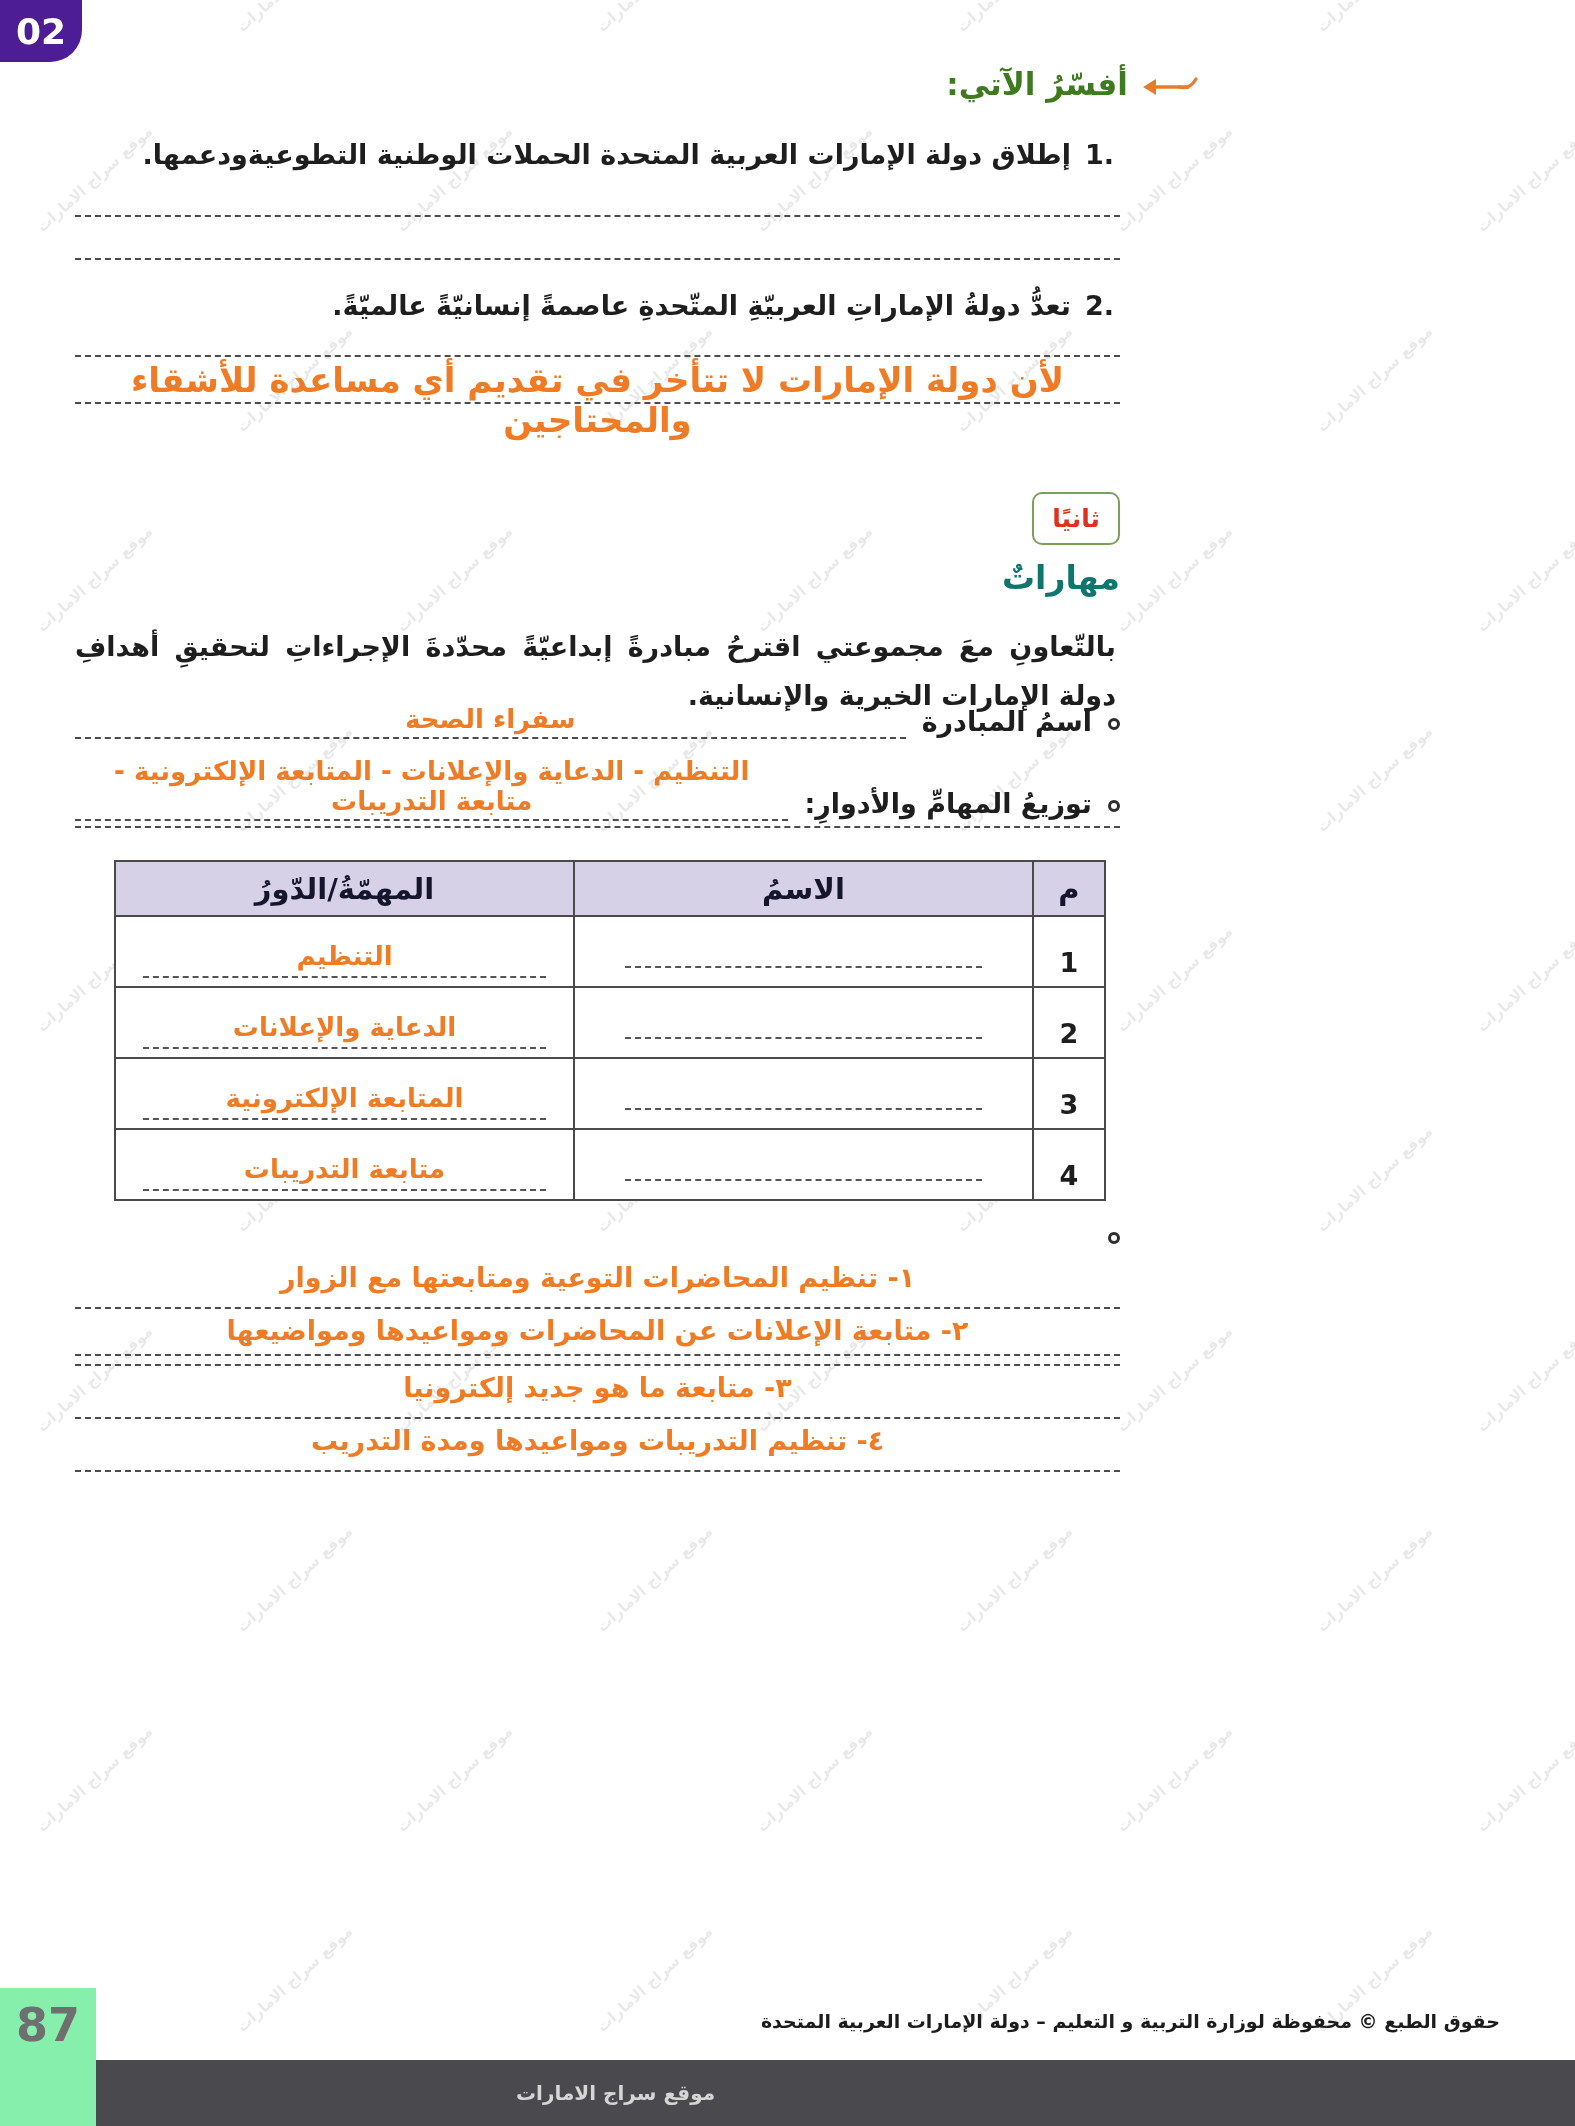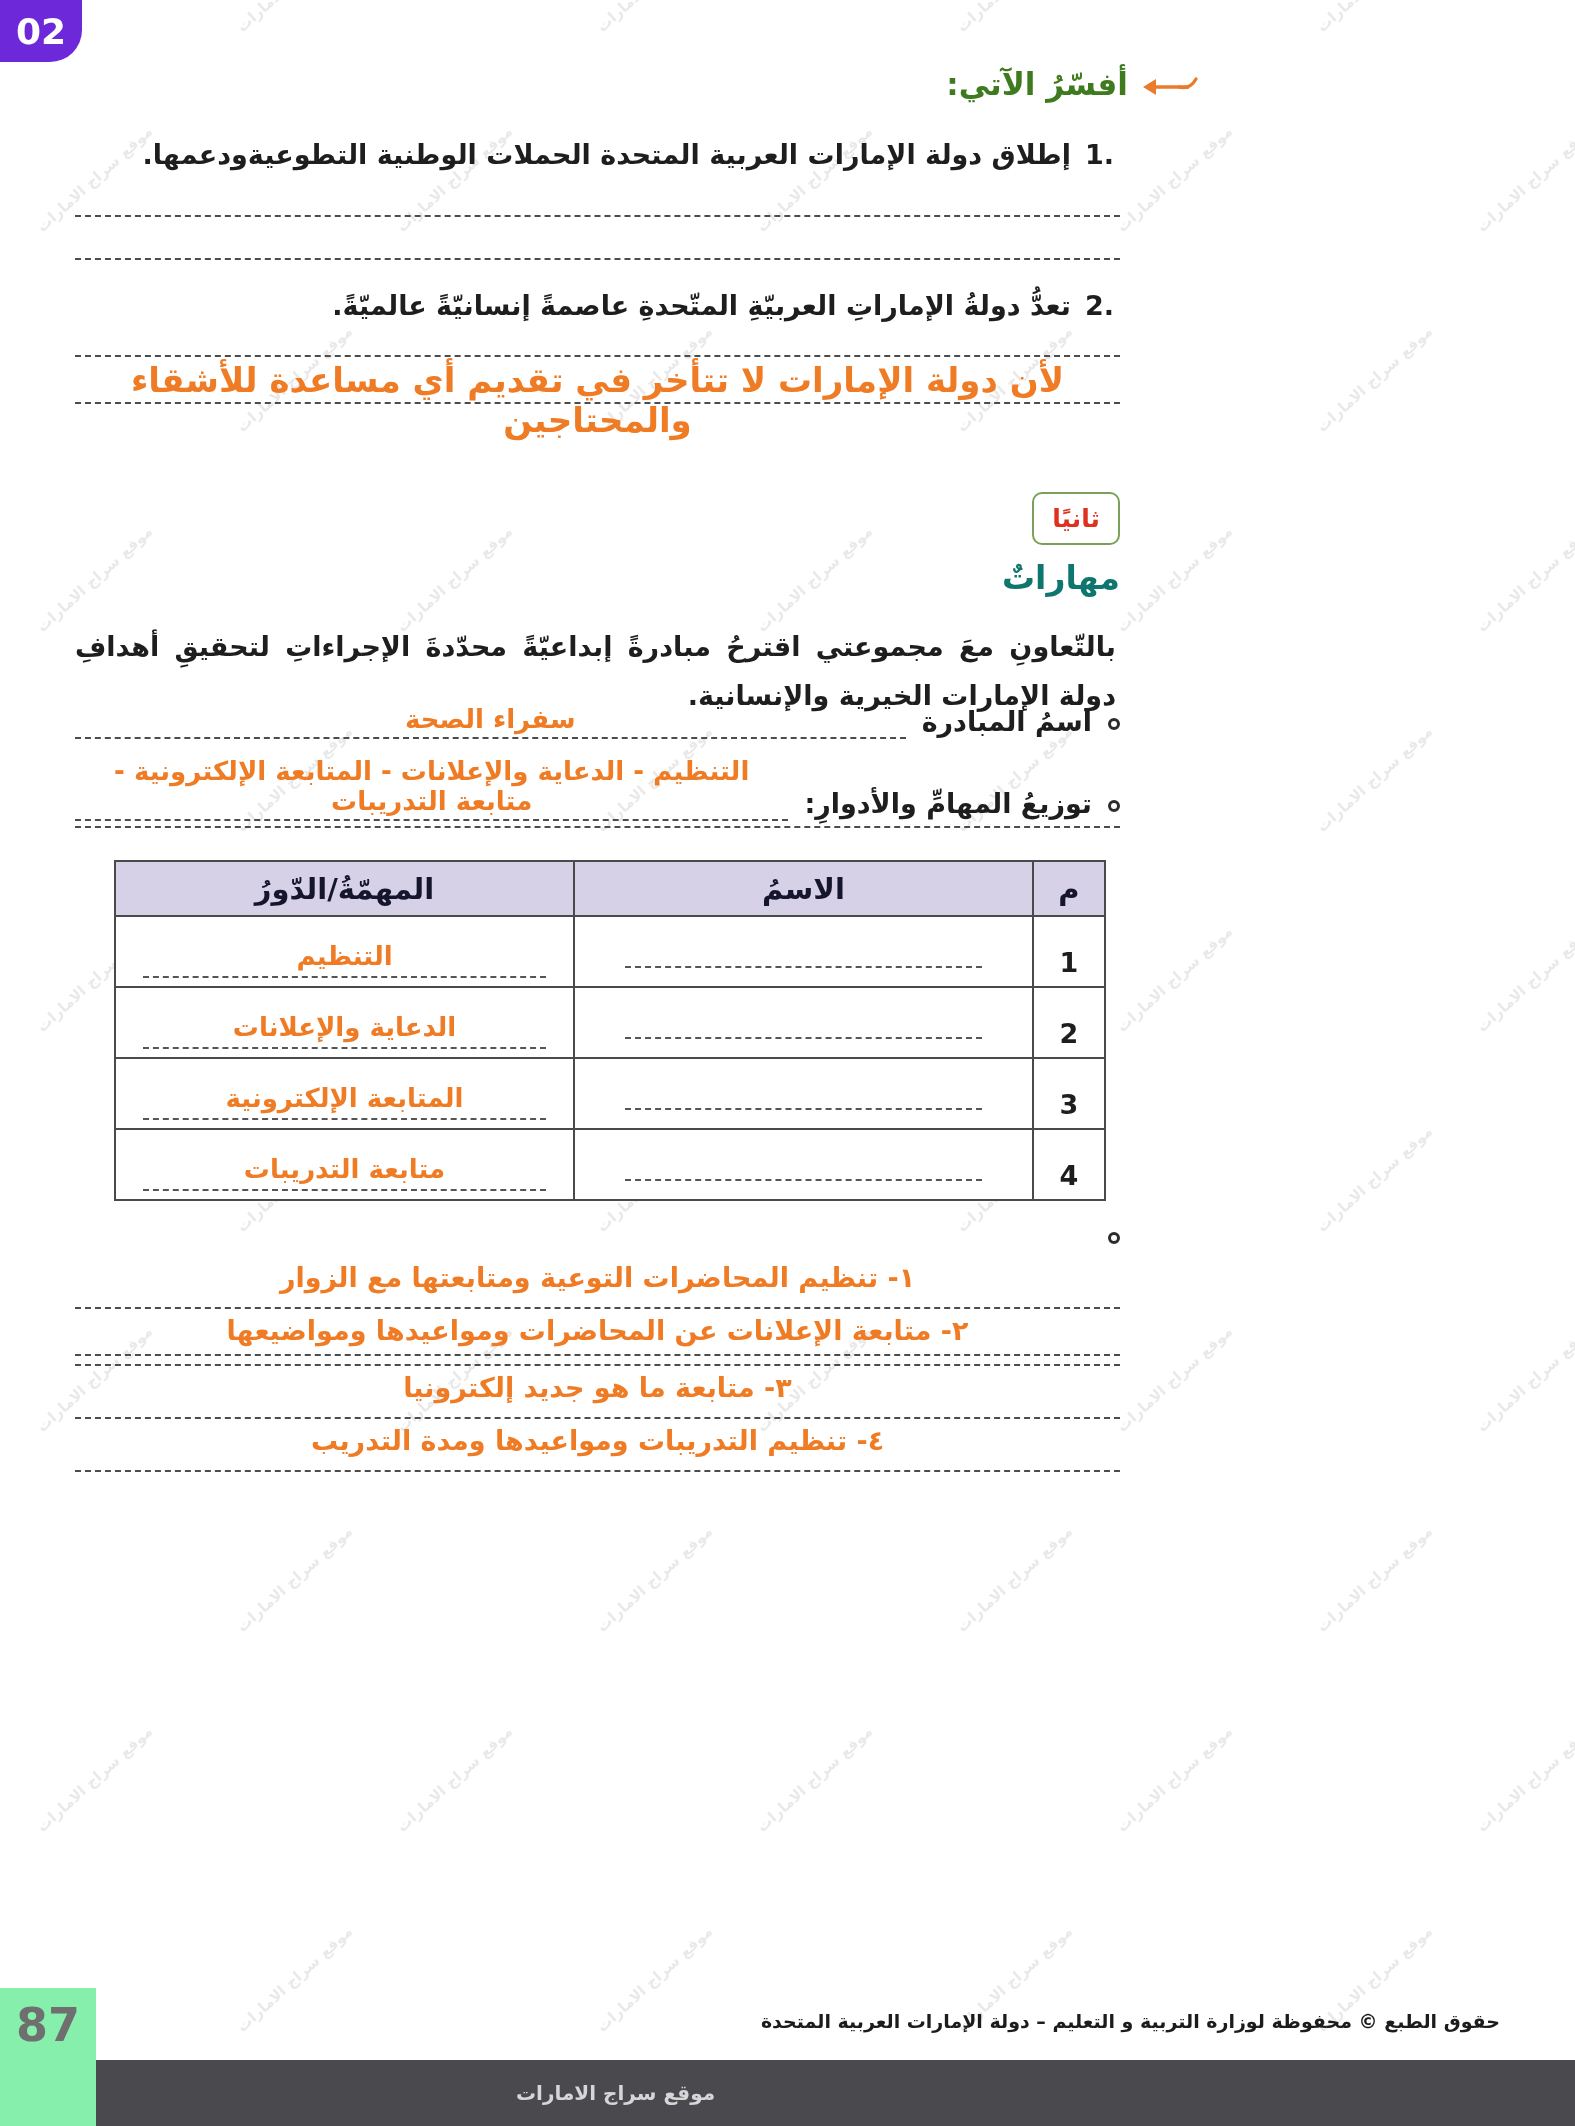--- a/index.html
+++ b/index.html
@@ -9,21 +9,21 @@
     position:relative; width:1575px; height:2126px; margin:0 auto;
     background:#ffffff; overflow:hidden; direction:rtl;
   }
   
   .wm-layer { position:absolute; inset:0; z-index:0; pointer-events:none; }
   .wm { position:absolute; transform:rotate(-42deg); color:rgba(110,110,110,0.15);
         font-size:15px; font-weight:600; white-space:nowrap; }
 
   
   .corner-badge { position:absolute; top:0; left:0; width:82px; height:62px;
-    background:#6d28d9; border-bottom-right-radius:32px;
+    background:#4c1d95; border-bottom-right-radius:32px;
     display:flex; align-items:center; justify-content:center; z-index:3; }
   .corner-badge span { color:#ffffff; font-size:36px; font-weight:700; direction:ltr; }
 
   .content { position:absolute; top:0; left:75px; width:1045px; height:100%; z-index:2; }
 
   
   .sec1-title-row { position:absolute; top:66px; right:-78px; display:flex; align-items:center; gap:14px; }
   .green-title { color:#3e7b1f; font-size:31px; font-weight:800; }
   .arrow-icon { display:inline-flex; margin-top:6px; }
 

